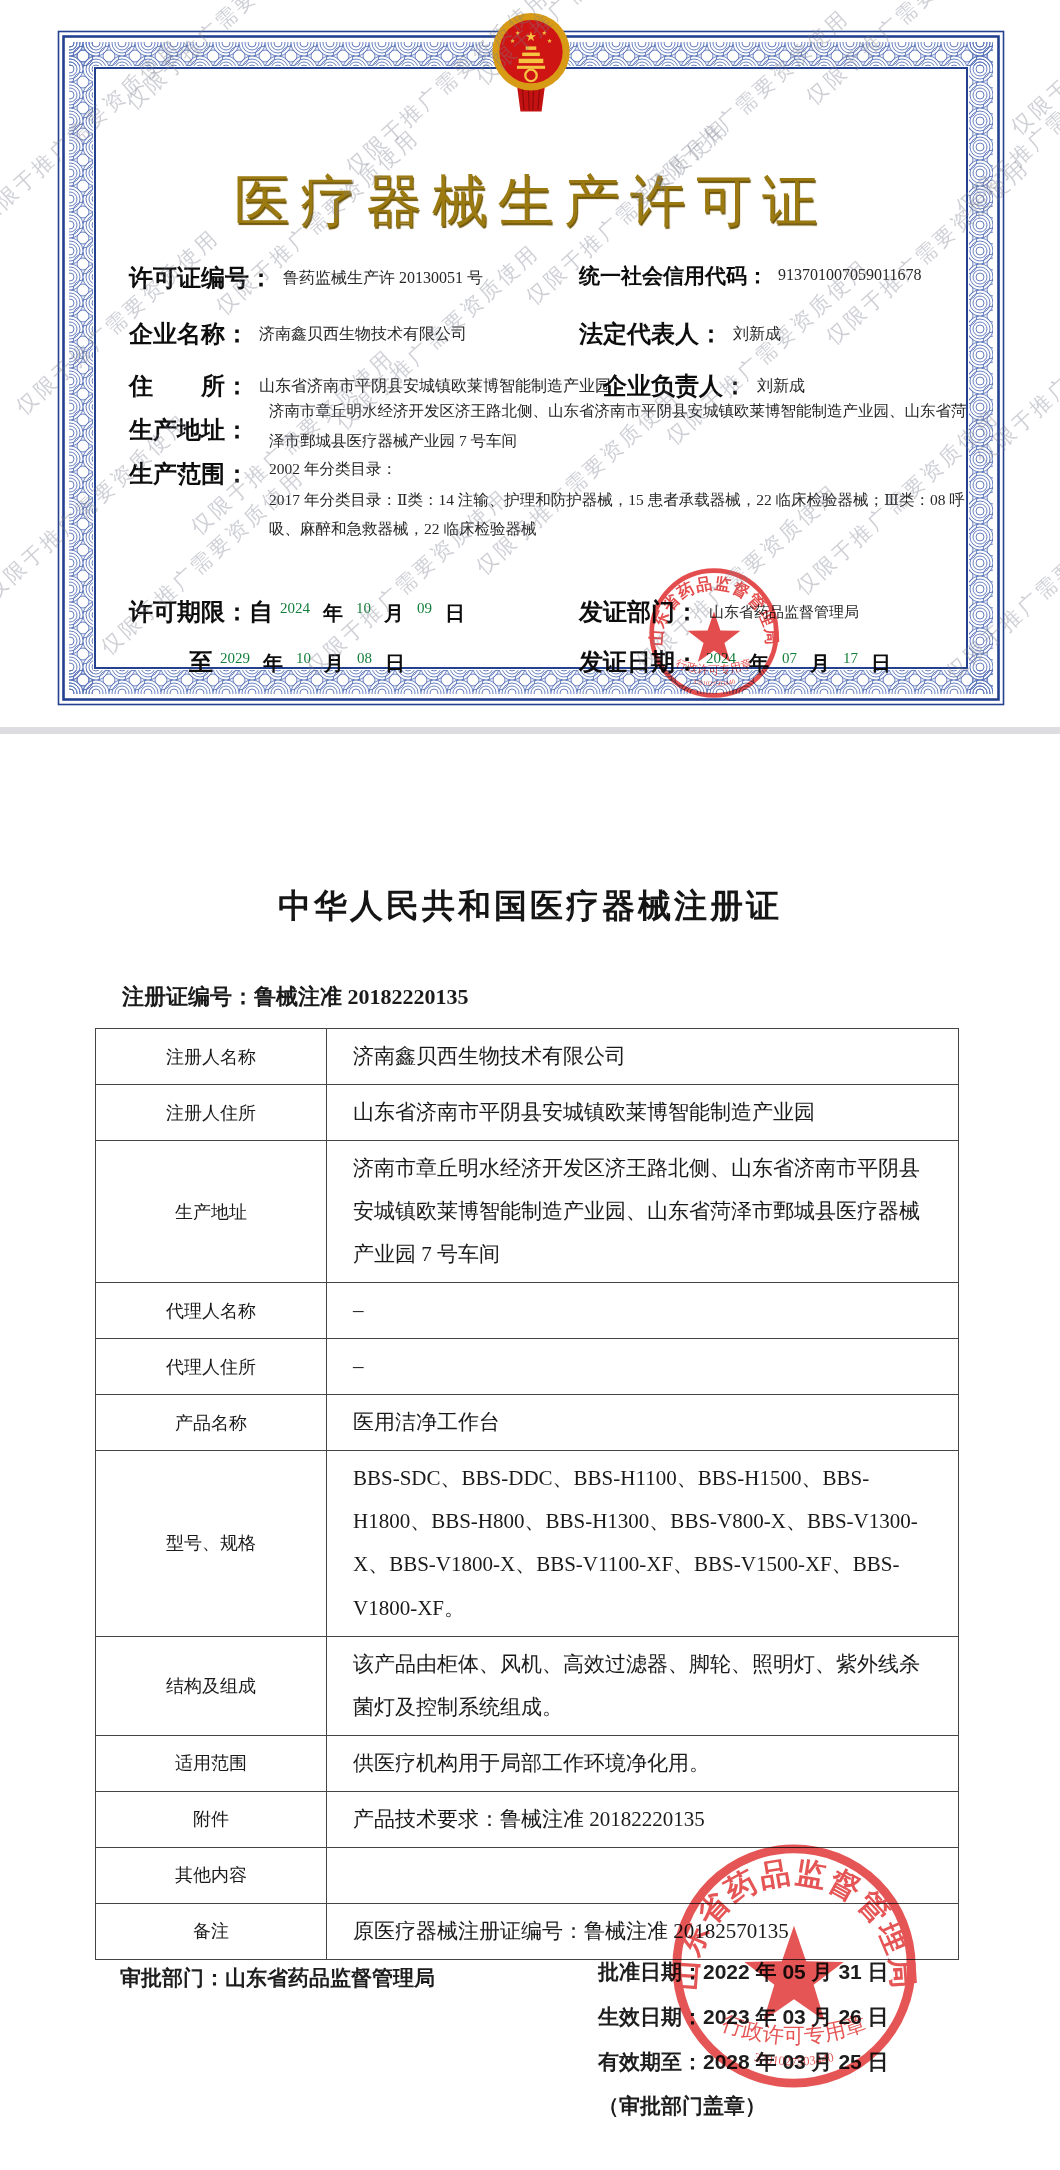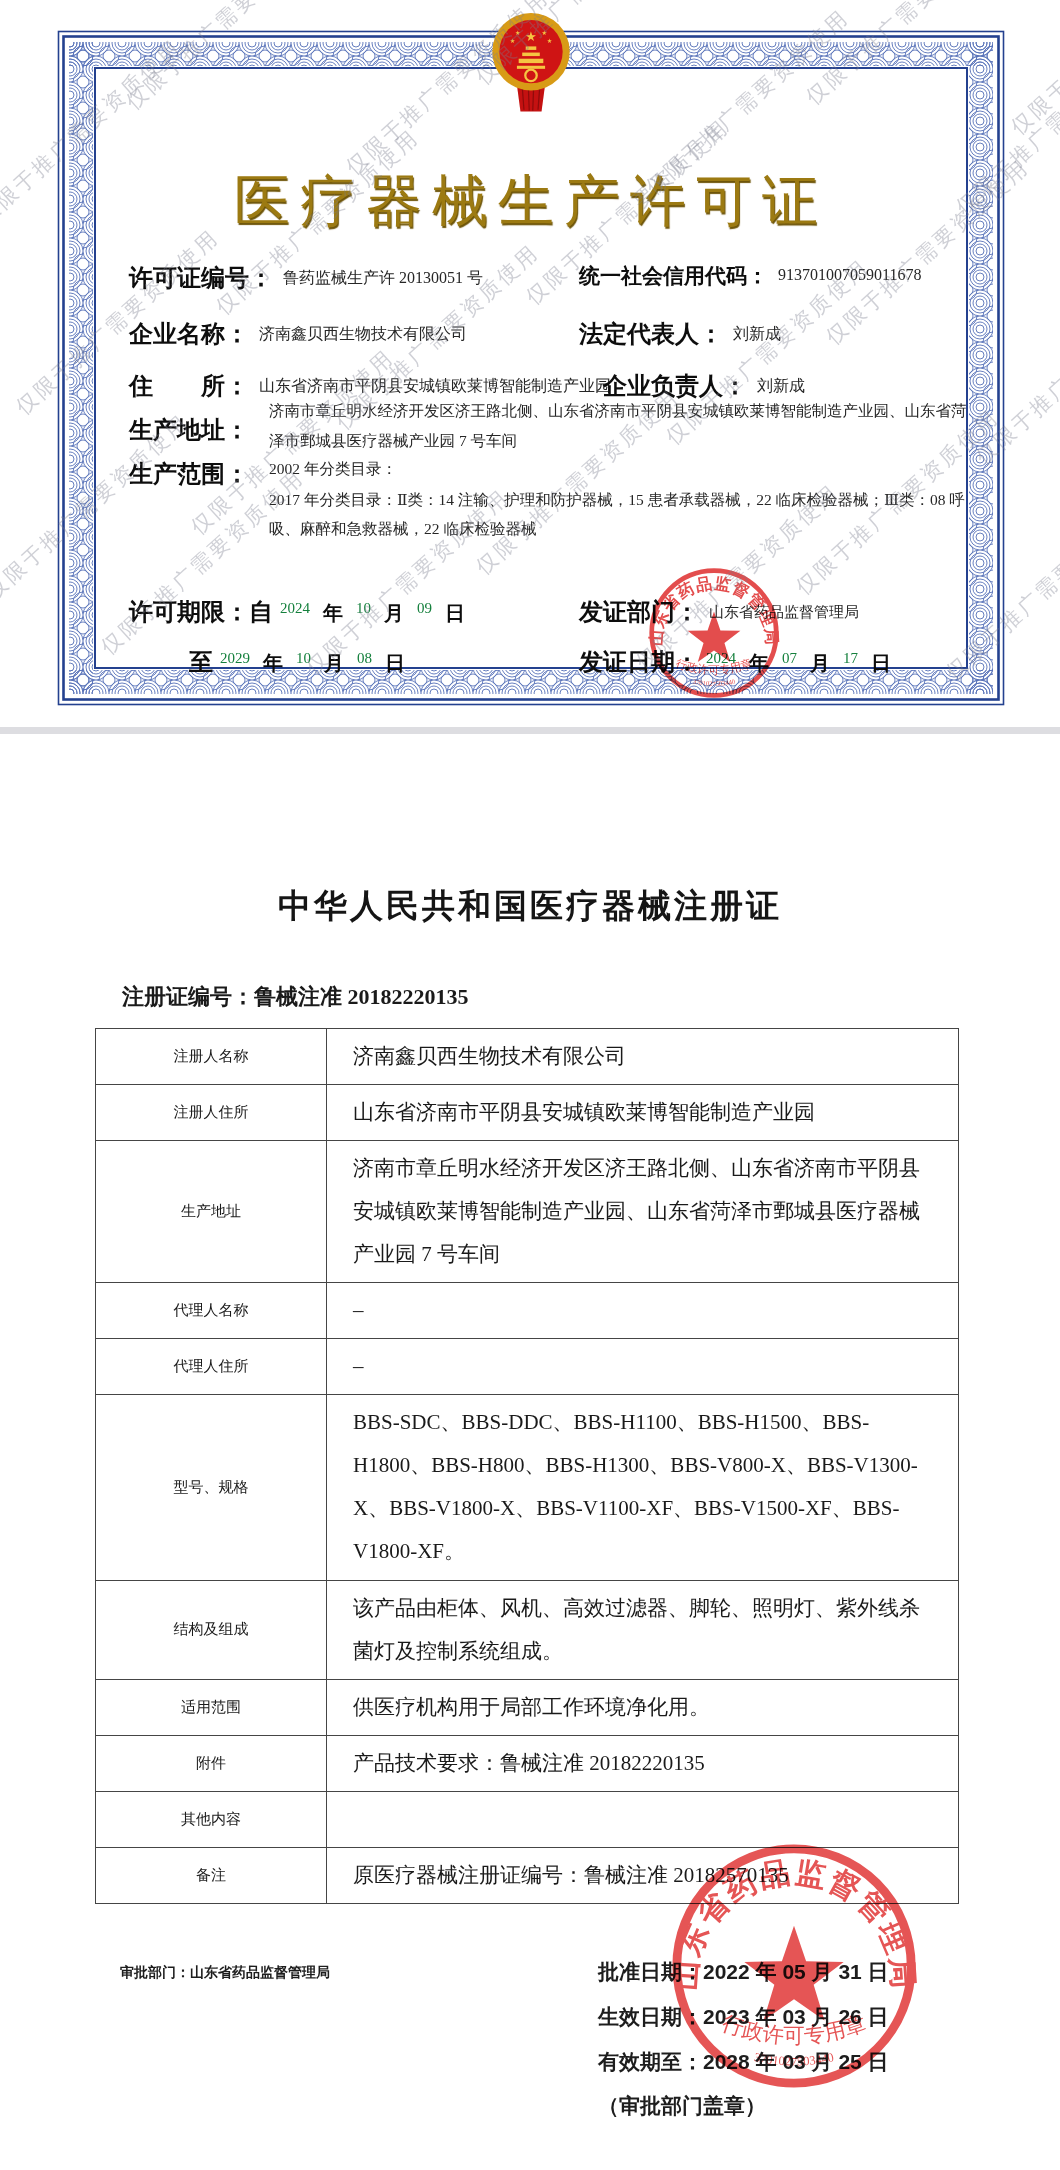--- a/index.html
+++ b/index.html
@@ -37,26 +37,26 @@
   .divider{position:absolute;left:0;top:727px;width:1060px;height:7px;background:#dddde1;z-index:1;}
 
   
   .c2-title{position:absolute;left:0;top:884px;width:100%;text-align:center;
             font-family:"Liberation Sans","DejaVu Sans",sans-serif;
             font-size:33px;font-weight:bold;letter-spacing:3px;color:#151515;}
   .c2-no{position:absolute;left:122px;top:982px;font-size:22px;font-weight:600;color:#1a1a1a;}
   .reg-table{position:absolute;left:95px;top:1028px;width:864px;border-collapse:collapse;z-index:3;}
   .reg-table td{border:1px solid #454545;}
   .reg-table .lab{width:222px;text-align:center;vertical-align:middle;
-                  font-size:15px;color:#1a1a1a;padding:6px 4px;}
+                  font-size:18px;color:#1a1a1a;padding:6px 4px;}
   .reg-table .val{font-size:21px;color:#1a1a1a;line-height:2.05;
                   padding:6px 18px 6px 26px;vertical-align:middle;}
   .c2-footer-left{position:absolute;left:120px;top:1964px;
                   font-family:Liberation Serif, serif;
-                  font-size:14px;font-weight:600;color:#1d1d1d;z-index:3;}
+                  font-size:21px;font-weight:600;color:#1d1d1d;z-index:3;}
   .c2-date{position:absolute;left:598px;font-family:"Liberation Sans","DejaVu Sans",sans-serif;
            font-size:21px;font-weight:600;color:#1d1d1d;z-index:3;white-space:nowrap;}
 </style>
 </head>
 <body>
 
 <div id="page">
 
   <div class="cert1">
 
@@ -218,20 +218,24 @@
         </tr>
         <tr>
           <td class="lab">代理人名称</td>
           <td class="val">–</td>
         </tr>
         <tr>
           <td class="lab">代理人住所</td>
           <td class="val">–</td>
         </tr>
         <tr>
+          <td class="lab">产品名称</td>
+          <td class="val">医用洁净工作台</td>
+        </tr>
+        <tr>
           <td class="lab">型号、规格</td>
           <td class="val">BBS-SDC、BBS-DDC、BBS-H1100、BBS-H1500、BBS-H1800、BBS-H800、BBS-H1300、BBS-V800-X、BBS-V1300-X、BBS-V1800-X、BBS-V1100-XF、BBS-V1500-XF、BBS-V1800-XF。</td>
         </tr>
         <tr>
           <td class="lab">结构及组成</td>
           <td class="val">该产品由柜体、风机、高效过滤器、脚轮、照明灯、紫外线杀菌灯及控制系统组成。</td>
         </tr>
         <tr>
           <td class="lab">适用范围</td>
           <td class="val">供医疗机构用于局部工作环境净化用。</td>

